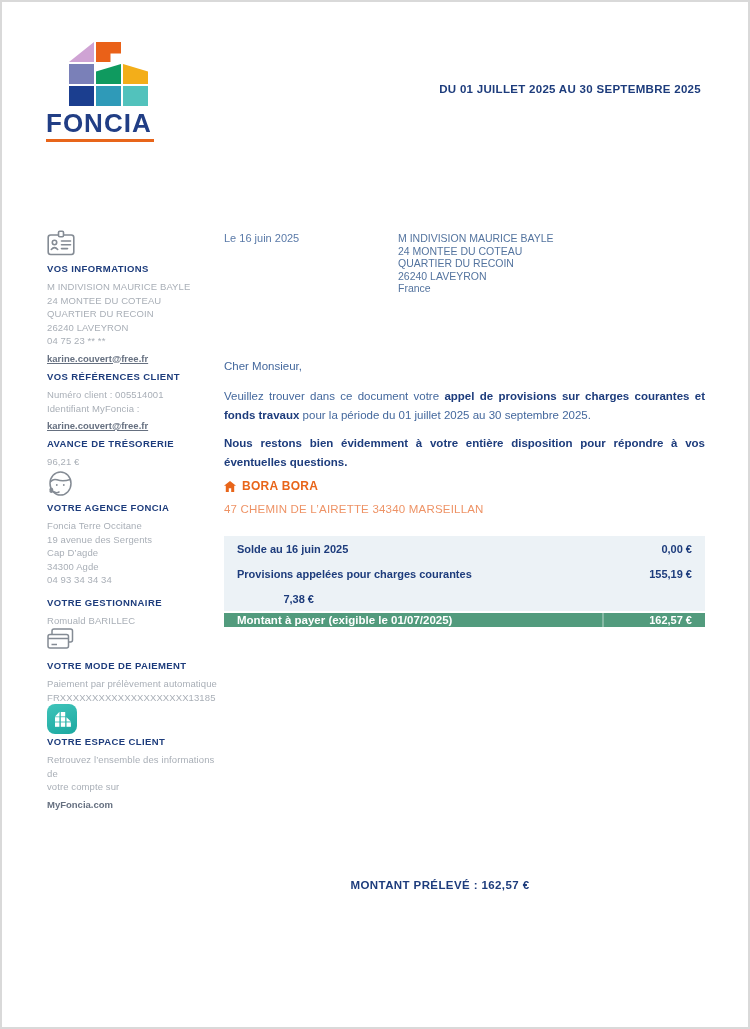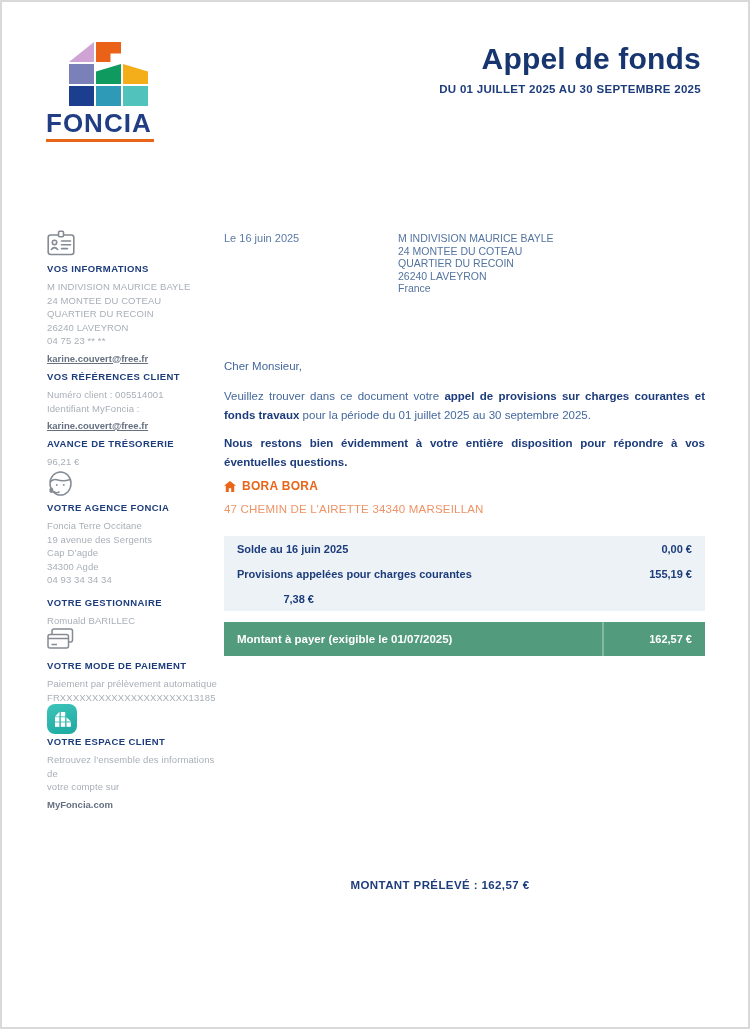--- a/index.html
+++ b/index.html
@@ -56,21 +56,21 @@
   .b { font-weight:bold; color:#1d3c7c; }
   .property-row { position:absolute; left:0; top:249px; display:flex; align-items:center; gap:6px; }
   .property-name { font-size:12px; font-weight:bold; color:#e8651a; letter-spacing:.3px; }
   .property-address { position:absolute; left:0; top:273px; font-size:11.5px; color:#ee9366; letter-spacing:.2px; }
 
   
   .charges { position:absolute; left:0; top:306px; width:481px; }
   .trow { display:flex; align-items:center; height:25px; background:#ecf2f6; margin-bottom:0; }
   .trow .lbl { flex:1; padding-left:13px; font-size:11px; font-weight:bold; color:#1d3c7c; }
   .trow .amt { width:103px; text-align:right; padding-right:13px; font-size:11px; font-weight:bold; color:#1d3c7c; }
-  .trow.total { background:#529b7d; height:34px; margin-top:11px; margin-bottom:0; }
+  .trow.total { background:#529b7d; height:14px; margin-top:2px; margin-bottom:0; }
   .trow.total .lbl { color:#ffffff; font-size:11.5px; }
   .trow.total .amt { color:#ffffff; height:100%; display:flex; align-items:center;
     justify-content:flex-end; border-left:2px solid rgba(255,255,255,.3); }
 
   
   .footer-amount { position:absolute; left:158px; top:877px; width:560px; text-align:center;
     font-size:11.5px; font-weight:bold; color:#1d3c7c; letter-spacing:.4px; }
 </style>
 </head>
 <body>
@@ -86,21 +86,20 @@
       <div class="lg-cell lg-green"></div>
       <div class="lg-cell lg-amber"></div>
       <div class="lg-cell lg-navy"></div>
       <div class="lg-cell lg-teal"></div>
       <div class="lg-cell lg-lteal"></div>
     </div>
     <div class="logo-text">FONCIA</div>
     <div class="logo-underline"></div>
   </div>
 
-  <div class="doc-title">Appel de fonds</div>
   <div class="doc-subtitle">DU 01 JUILLET 2025 AU 30 SEPTEMBRE 2025</div>
 
   <div class="side-icon" style="top:228px;">
     <svg width="28" height="26" viewBox="0 0 28 26" fill="none" stroke="#848b94" stroke-width="1.6" stroke-linecap="round">
       <rect x="1.2" y="5" width="25.6" height="19.5" rx="2.5"></rect>
       <rect x="11.5" y="1.2" width="5" height="5.5" rx="1.2" fill="#fff"></rect>
       <circle cx="7.5" cy="12.5" r="2.2"></circle>
       <path d="M4.3 19.5 Q7.5 15.8 10.7 19.5"></path>
       <line x1="14.5" y1="11" x2="23.5" y2="11"></line>
       <line x1="14.5" y1="14.8" x2="23.5" y2="14.8"></line>

